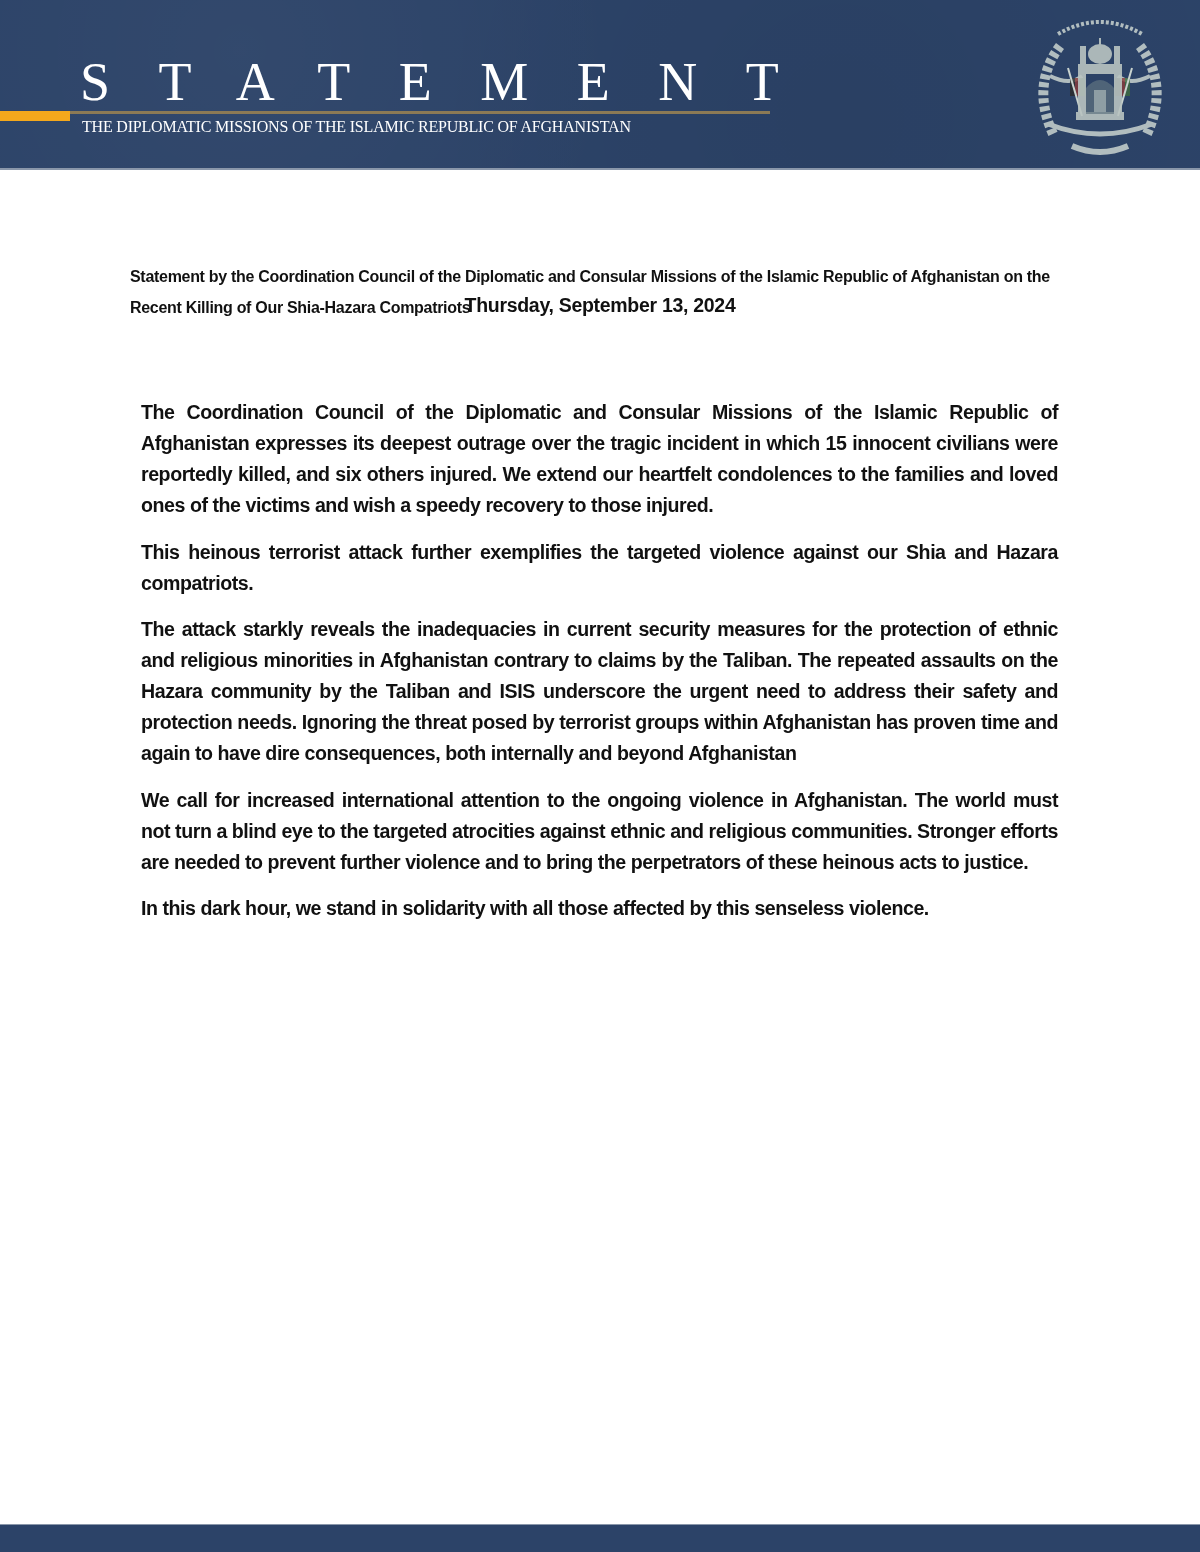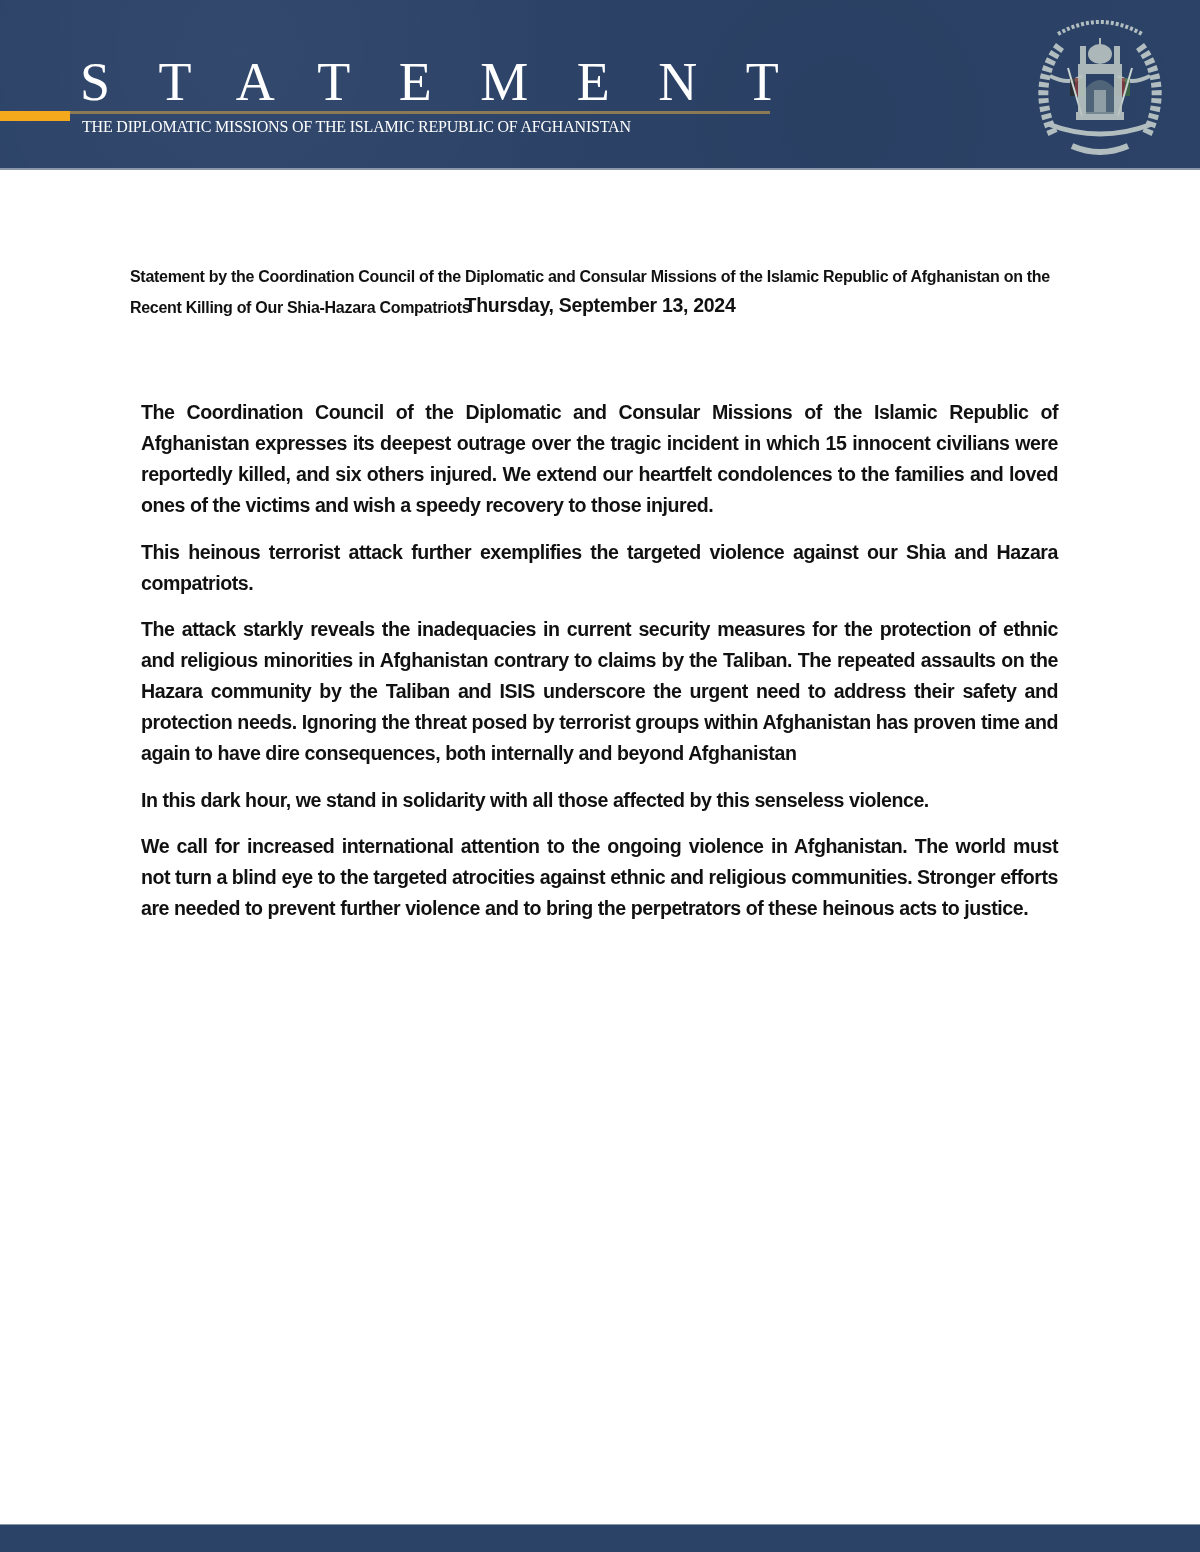--- a/index.html
+++ b/index.html
@@ -114,17 +114,17 @@
   </div>
 </div>
 
 <div class="doc-heading">Statement by the Coordination Council of the Diplomatic and Consular Missions of the Islamic Republic of Afghanistan on the Recent Killing of Our Shia-Hazara Compatriots</div>
 <div class="doc-date">Thursday, September 13, 2024</div>
 
 <div class="body-text">
   <p>The Coordination Council of the Diplomatic and Consular Missions of the Islamic Republic of Afghanistan expresses its deepest outrage over the tragic incident in which 15 innocent civilians were reportedly killed, and six others injured. We extend our heartfelt condolences to the families and loved ones of the victims and wish a speedy recovery to those injured.</p>
   <p>This heinous terrorist attack further exemplifies the targeted violence against our Shia and Hazara compatriots.</p>
   <p>The attack starkly reveals the inadequacies in current security measures for the protection of ethnic and religious minorities in Afghanistan contrary to claims by the Taliban. The repeated assaults on the Hazara community by the Taliban and ISIS underscore the urgent need to address their safety and protection needs. Ignoring the threat posed by terrorist groups within Afghanistan has proven time and again to have dire consequences, both internally and beyond Afghanistan</p>
+  <p>We call for increased international attention to the ongoing violence in Afghanistan. The world must not turn a blind eye to the targeted atrocities against ethnic and religious communities. Stronger efforts are needed to prevent further violence and to bring the perpetrators of these heinous acts to justice.</p>
   <p>In this dark hour, we stand in solidarity with all those affected by this senseless violence.</p>
-  <p>We call for increased international attention to the ongoing violence in Afghanistan. The world must not turn a blind eye to the targeted atrocities against ethnic and religious communities. Stronger efforts are needed to prevent further violence and to bring the perpetrators of these heinous acts to justice.</p>
 </div>
 
 <div class="footer"></div>
 
 </body></html>

